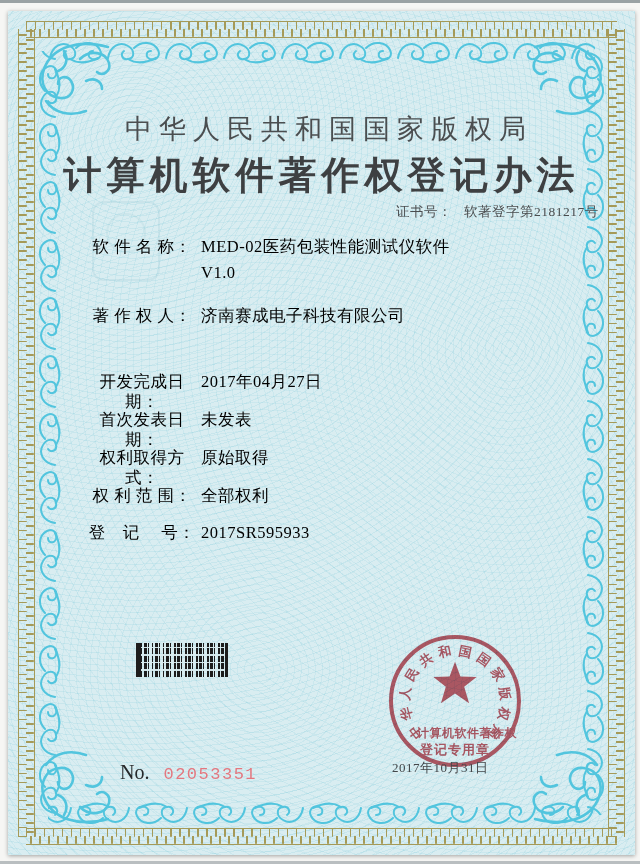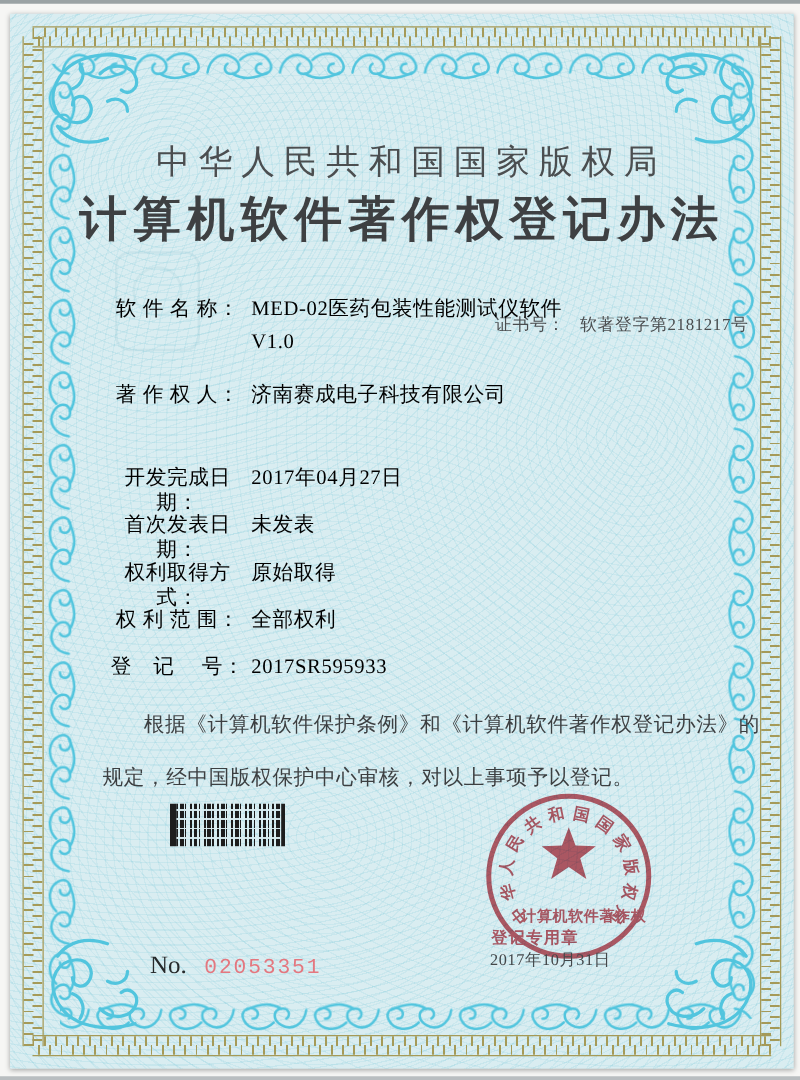--- a/index.html
+++ b/index.html
@@ -45,21 +45,21 @@
   .gk-right{top:18px;bottom:18px;right:10px;width:15px;}
 
   .floral{position:absolute;left:0;top:0;width:627px;height:844px;pointer-events:none;}
 
   
   .t{position:absolute;color:#3c3f41;white-space:nowrap;}
   .authority{left:0;right:0;top:100px;text-align:center;font-size:27px;font-weight:normal;
     letter-spacing:7px;color:#4b4e50;padding-left:15px;}
   .cert-title{left:0;right:0;top:139px;text-align:center;font-size:38px;font-weight:bold;
     letter-spacing:5px;color:#3e4042;}
-  .certno{top:192px;left:388px;font-size:13.5px;color:#4a4d4f;letter-spacing:.5px;margin-top:48px;}
+  .certno{top:192px;left:388px;font-size:13.5px;color:#4a4d4f;letter-spacing:.5px;}
   .certno .lbl{margin-right:12px;}
 
   .field{position:absolute;left:75px;font-size:16.5px;line-height:20px;letter-spacing:.5px;}
   .flabel{display:inline-block;width:118px;vertical-align:top;text-align:center;}
   .fvalue{display:inline-block;vertical-align:top;}
   .fvalue .l2{display:block;margin-top:6px;}
 
   .statement{position:absolute;left:74px;top:548px;width:505px;font-size:16.5px;
     line-height:42px;color:#3c3f41;letter-spacing:.5px;}
   .statement .ln{white-space:nowrap;}
@@ -82,21 +82,21 @@
 
   
   .seal{position:absolute;left:381px;top:624px;width:124px;height:124px;border-radius:50%;
     border:4px solid #c24b57;opacity:.9;mix-blend-mode:multiply;}
   .seal-ring{position:absolute;left:50%;top:50%;width:0;height:0;}
   .seal-ring span{position:absolute;left:-8px;top:-8px;width:16px;height:16px;text-align:center;
     font-size:13px;font-weight:bold;color:#c24b57;transform-origin:center;}
   .seal-star{position:absolute;left:50%;top:44px;transform:translate(-50%,-50%);}
   .seal-l1{position:absolute;left:0;right:0;top:86px;text-align:right;font-size:12px;
     font-weight:bold;color:#c24b57;letter-spacing:.5px;}
-  .seal-l2{position:absolute;left:0;right:0;top:102px;font-size:13px;
+  .seal-l2{position:absolute;left:0;right:0;top:102px;text-align:center;font-size:13px;
     font-weight:bold;color:#c24b57;letter-spacing:1px;}
   .issue-date{position:absolute;left:384px;top:748px;font-size:13px;color:#43474a;
     letter-spacing:.5px;}
 
   .watermark{position:absolute;left:84px;top:190px;width:64px;height:76px;
     border:2px solid rgba(150,200,210,.45);border-radius:12px;opacity:.5;}
   .watermark .inner{position:absolute;left:12px;top:10px;width:36px;height:36px;border-radius:50%;
     border:2px solid rgba(150,200,210,.4);}
 </style>
 </head>
@@ -172,24 +172,20 @@
   <div class="field" style="top:437px">
     <span class="flabel">权利取得方式：</span><span class="fvalue">原始取得</span>
   </div>
   <div class="field" style="top:475px">
     <span class="flabel">权 利 范 围：</span><span class="fvalue">全部权利</span>
   </div>
   <div class="field" style="top:512px">
     <span class="flabel">登　记　 号：</span><span class="fvalue">2017SR595933</span>
   </div>
 
-  <div class="statement">
-    <div class="ln ln1">根据《计算机软件保护条例》和《计算机软件著作权登记办法》的</div>
-    <div class="ln">规定，经中国版权保护中心审核，对以上事项予以登记。</div>
-  </div>
 
   <div class="barcode"></div>
 
   <div class="seal">
     <div class="seal-ring">
         <span style="transform: rotate(-128deg) translateY(-51px);">中</span>
         <span style="transform: rotate(-104.727deg) translateY(-51px);">华</span>
         <span style="transform: rotate(-81.4545deg) translateY(-51px);">人</span>
         <span style="transform: rotate(-58.1818deg) translateY(-51px);">民</span>
         <span style="transform: rotate(-34.9091deg) translateY(-51px);">共</span>

